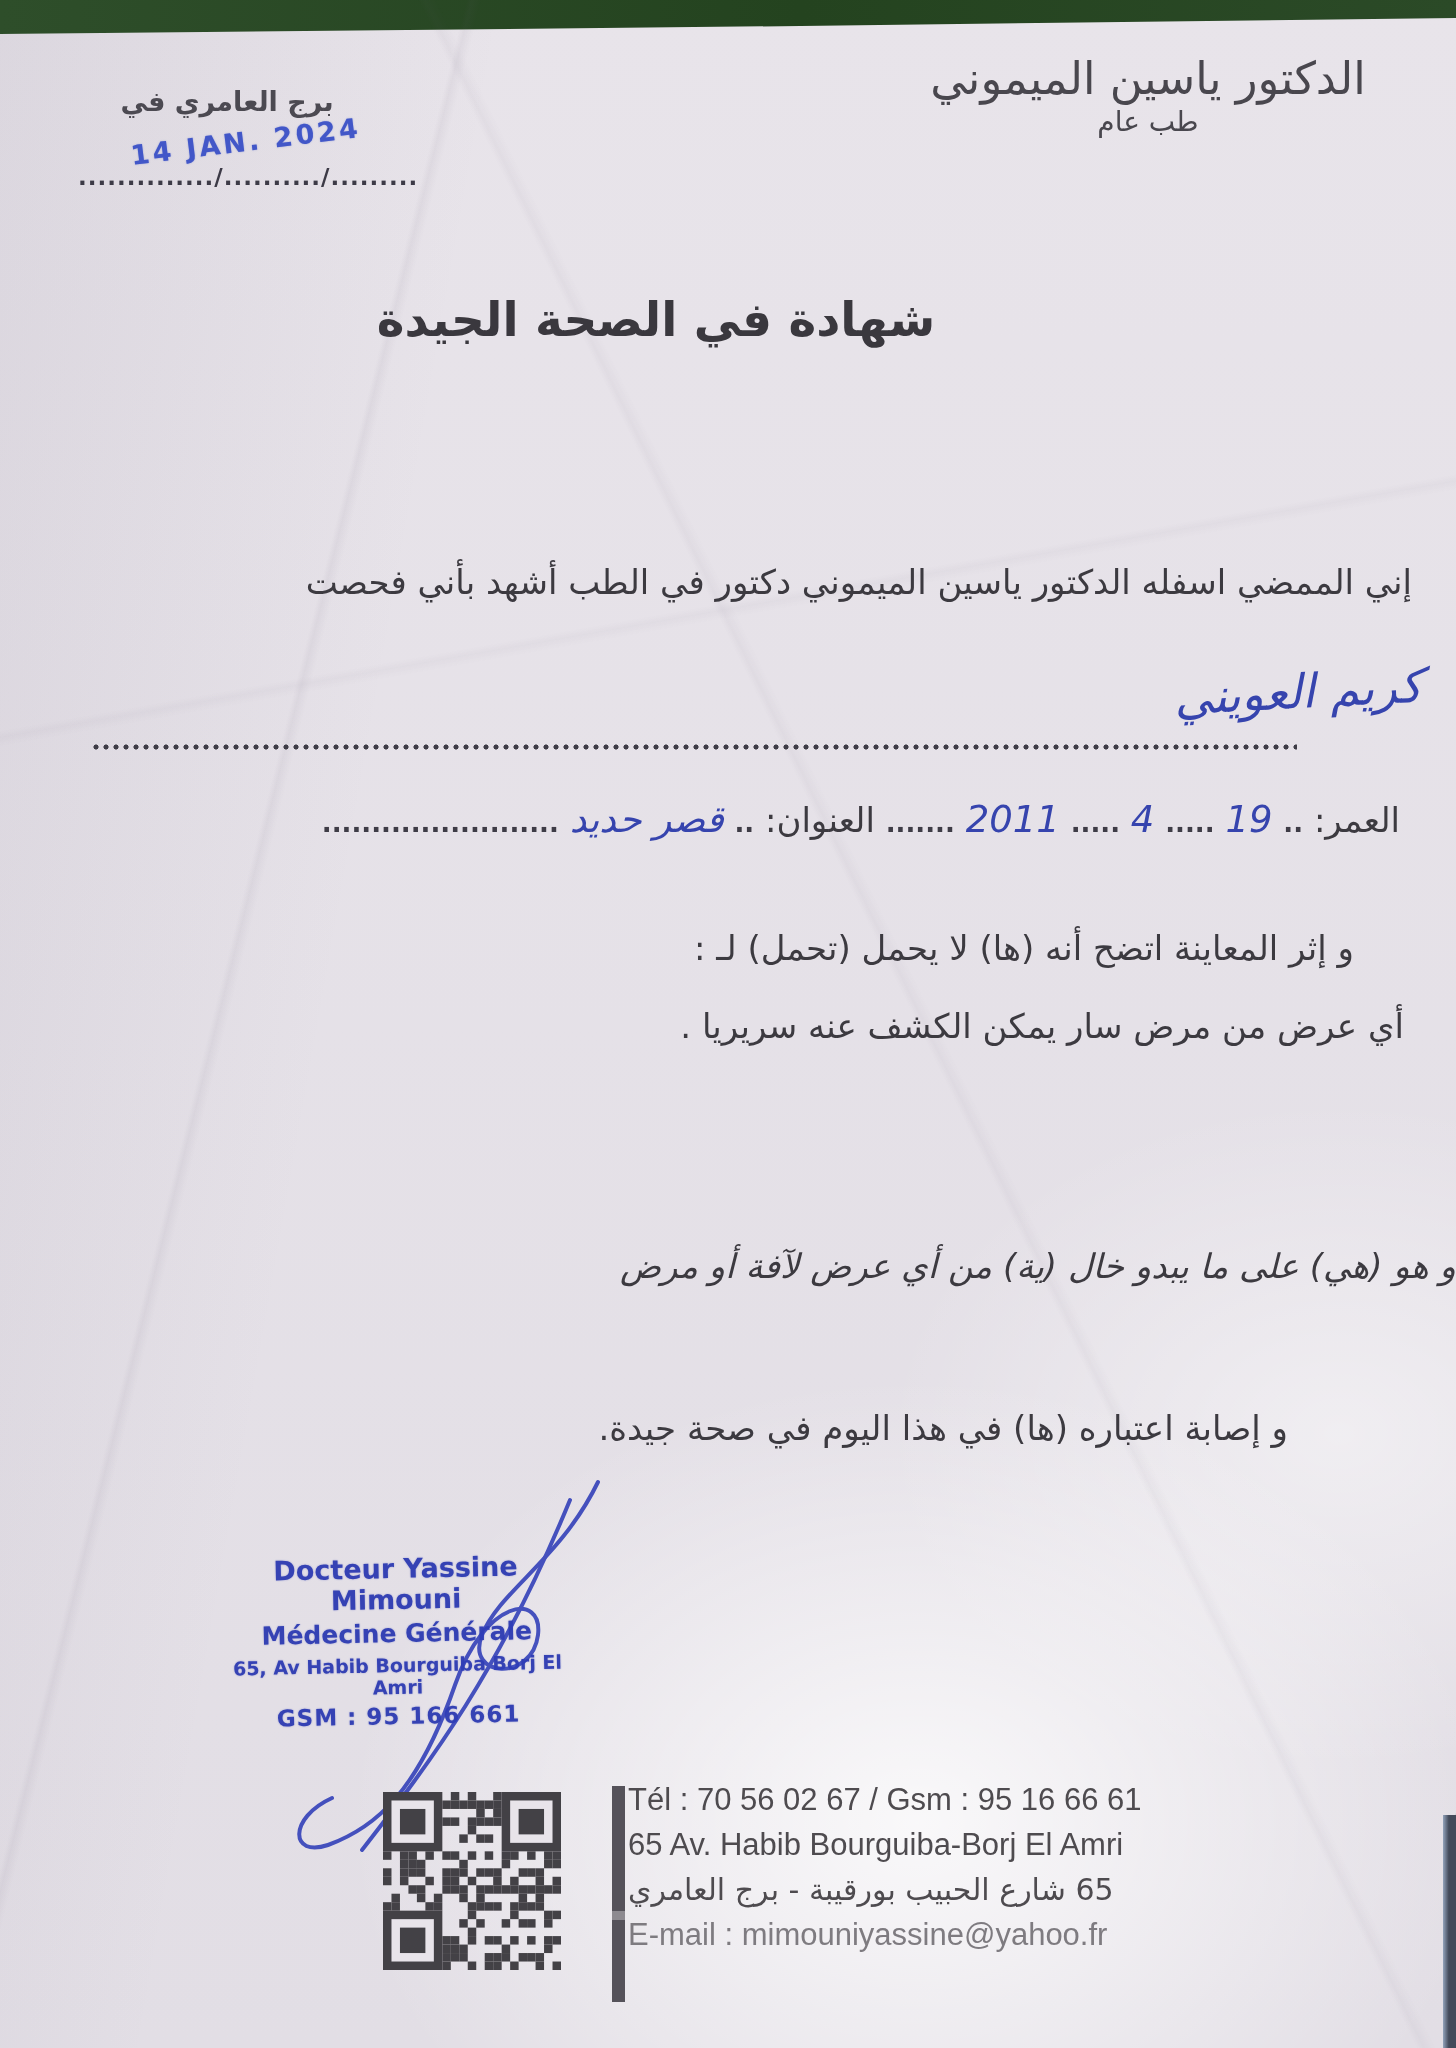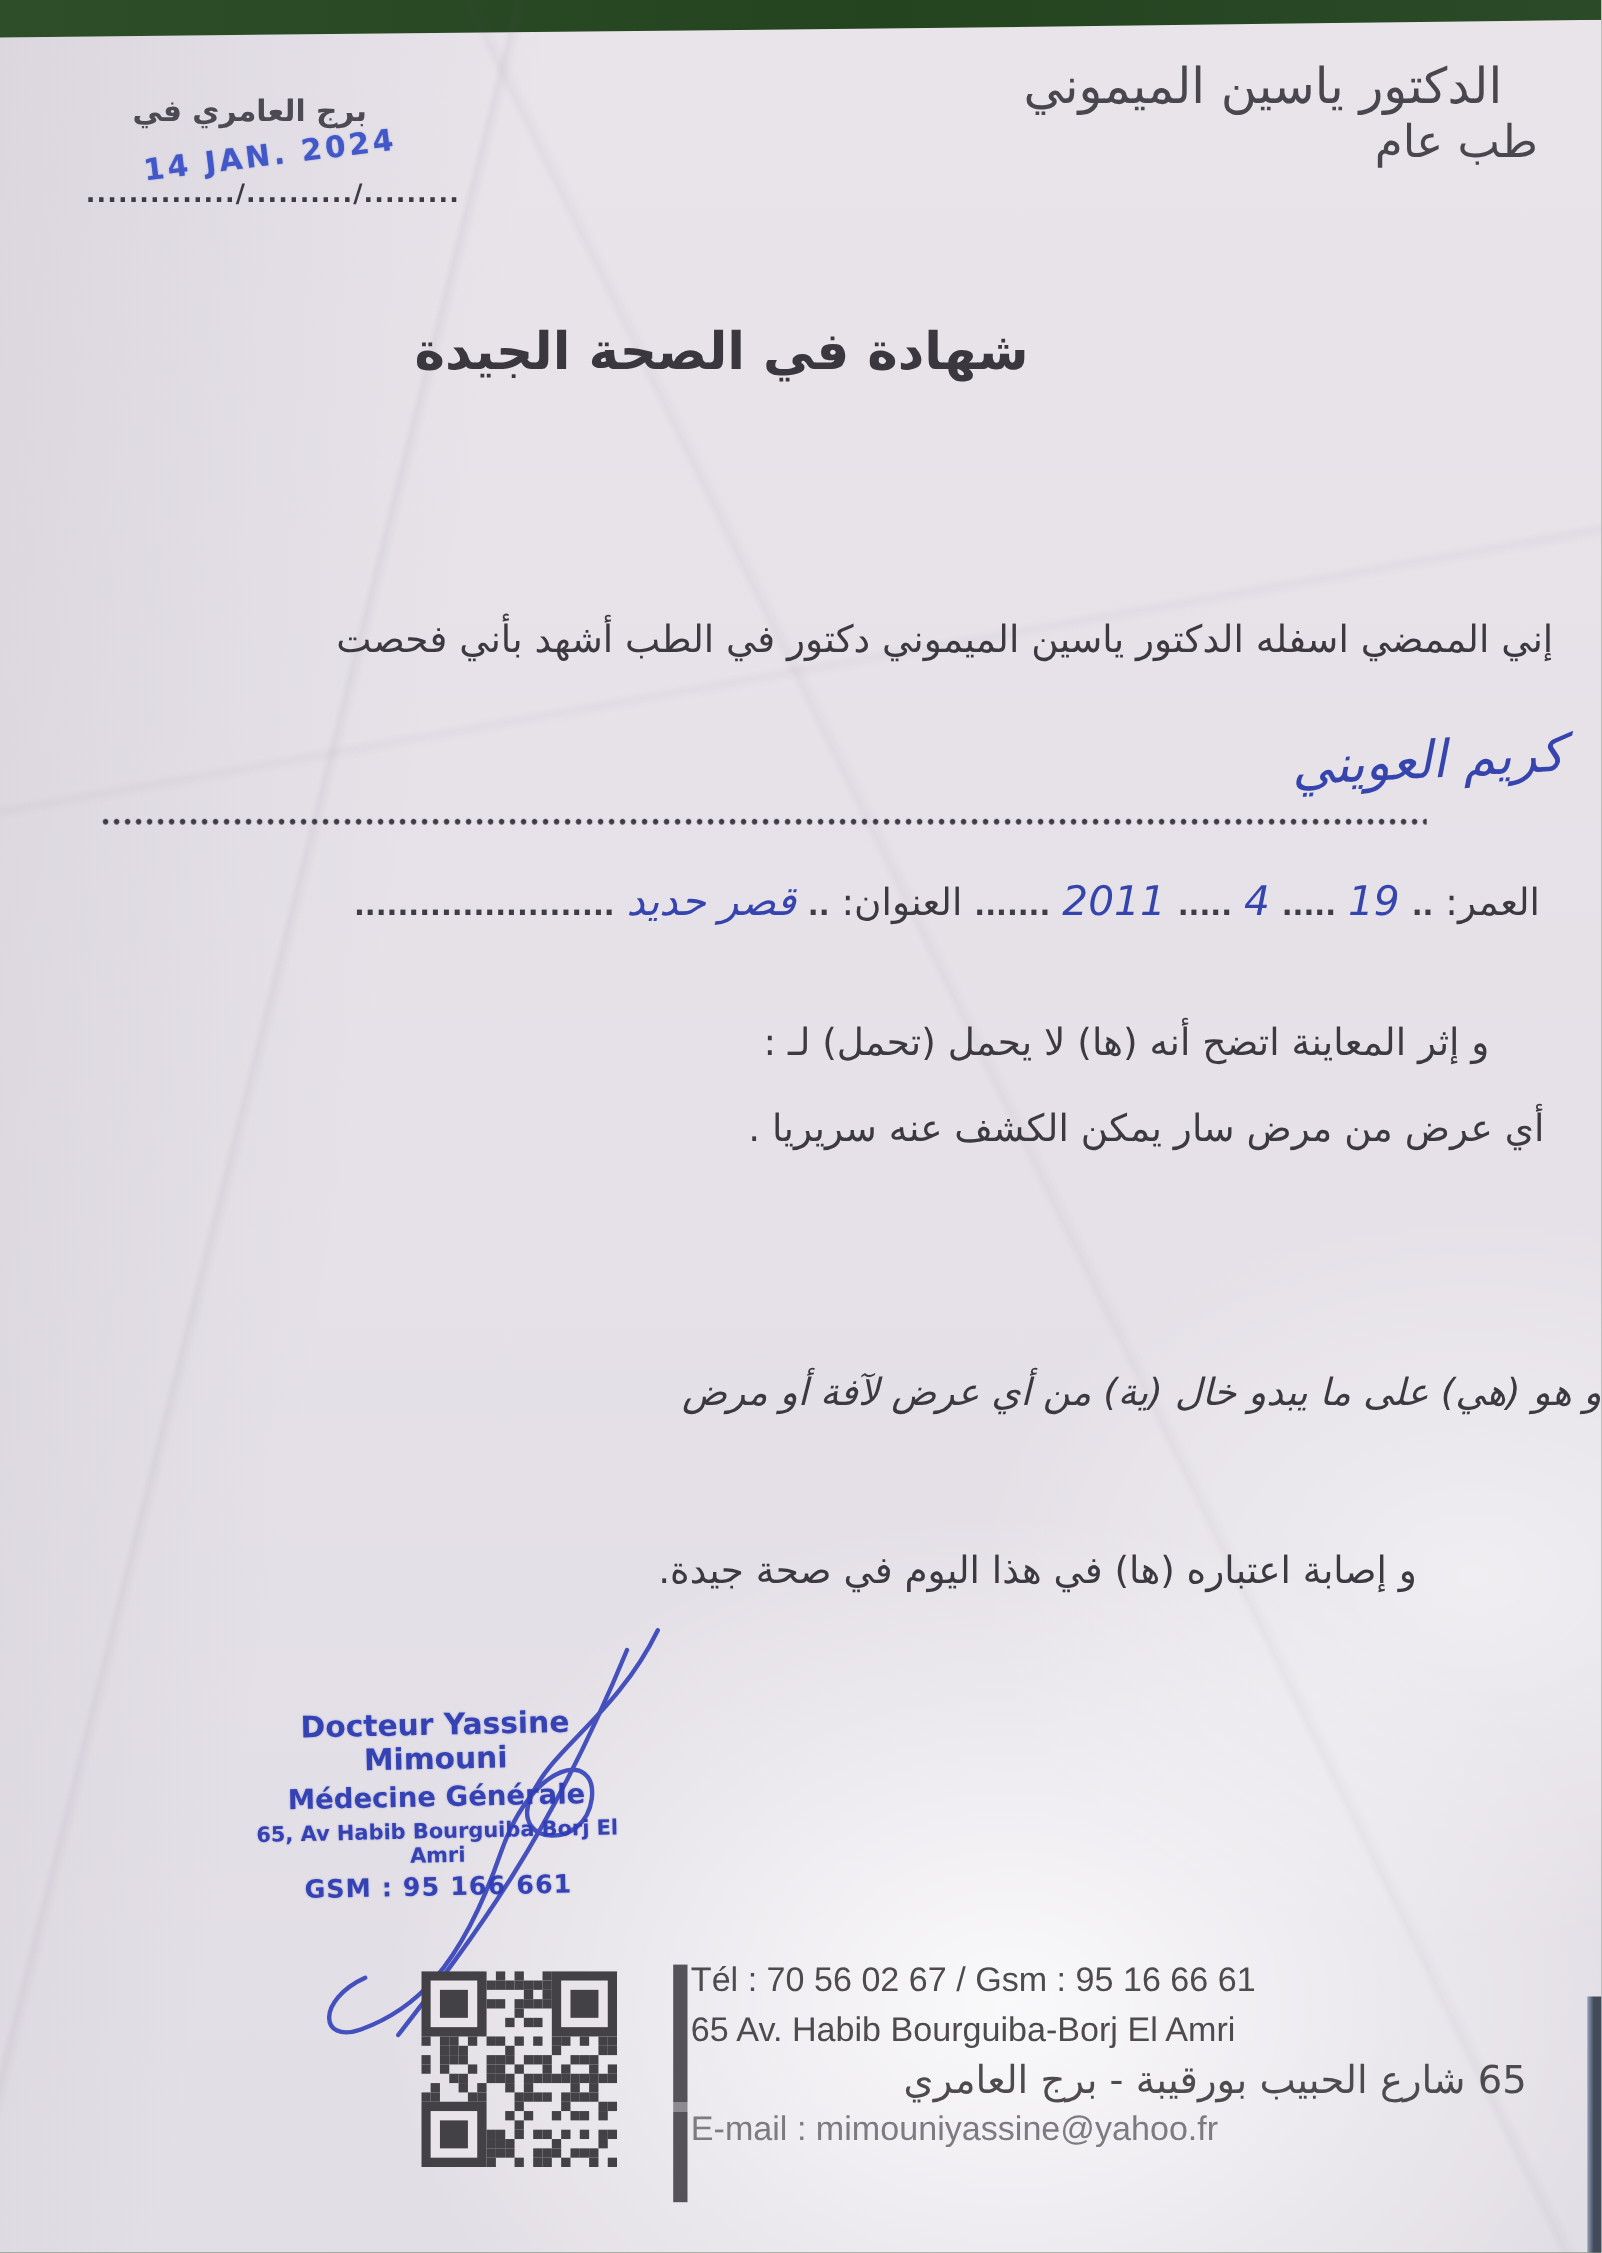--- a/index.html
+++ b/index.html
@@ -27,21 +27,21 @@
   
   .place-stamp{position:absolute;left:92px;top:86px;width:270px;text-align:center;color:#4c4a52;}
   .place-name{font-size:27px;font-weight:bold;direction:rtl;}
   .date-stamp{position:absolute;left:38px;top:40px;transform:rotate(-7deg);
     color:#4257c8;font-size:27px;font-weight:bold;letter-spacing:3px;white-space:nowrap;
     text-shadow:0 0 1.5px rgba(66,87,200,.55);}
   .place-dots{position:absolute;left:-14px;top:78px;font-size:23px;font-weight:bold;
     color:#3c3a46;letter-spacing:1px;white-space:nowrap;}
   .doctor-header{position:absolute;right:58px;top:52px;width:500px;text-align:center;color:#49474e;direction:rtl;}
   .doctor-header .dname{font-size:45px;}
-  .doctor-header .dspec{font-size:41px;margin-top:0px;text-align:right;}
+  .doctor-header .dspec{font-size:28px;margin-top:0px;}
   
   .cert-title{position:absolute;top:292px;left:0;width:100%;text-align:center;
     transform:translateX(-72px);font-size:47px;font-weight:bold;color:#3a383e;direction:rtl;}
   
   .bline{position:absolute;left:0;right:0;direction:rtl;text-align:right;
     font-size:34px;color:#3c3a40;white-space:nowrap;}
   .intro{top:562px;padding-right:44px;}
   .dotline{position:absolute;left:92px;top:740px;width:1205px;height:14px;
     background-image:radial-gradient(circle at 4px 7px,#3e3c46 2.2px,transparent 2.9px);
     background-size:10px 14px;background-repeat:repeat-x;}
@@ -65,21 +65,21 @@
   .doc-stamp .s3{font-size:19px;margin-top:6px;}
   .doc-stamp .s4{font-size:23px;margin-top:5px;letter-spacing:1px;}
   .signature{position:absolute;left:170px;top:1430px;width:480px;height:440px;}
   
   .qr{position:absolute;left:383px;top:1792px;width:178px;height:178px;}
   .fbar{position:absolute;left:612px;top:1786px;width:13px;height:216px;
     background:linear-gradient(#55525a 0 58%, #8d8a90 58% 62%, #55525a 62%);}
   .contact{position:absolute;left:628px;top:1782px;width:760px;
     font-family:"Liberation Sans",sans-serif;color:#4e4b4f;}
   .contact .cline{font-size:31px;height:45px;white-space:nowrap;}
-  .contact .ar{direction:rtl;text-align:right;font-family:"DejaVu Sans",sans-serif;font-size:35px;}
+  .contact .ar{direction:rtl;text-align:left;font-family:"DejaVu Sans",sans-serif;font-size:30px;}
   .contact .email{color:#7e7b80;}
 </style>
 </head>
 <body>
 
 <div class="photo">
   <div class="paper"></div>
   <div class="creases"></div>
   <div class="edge-sliver"></div>
 

